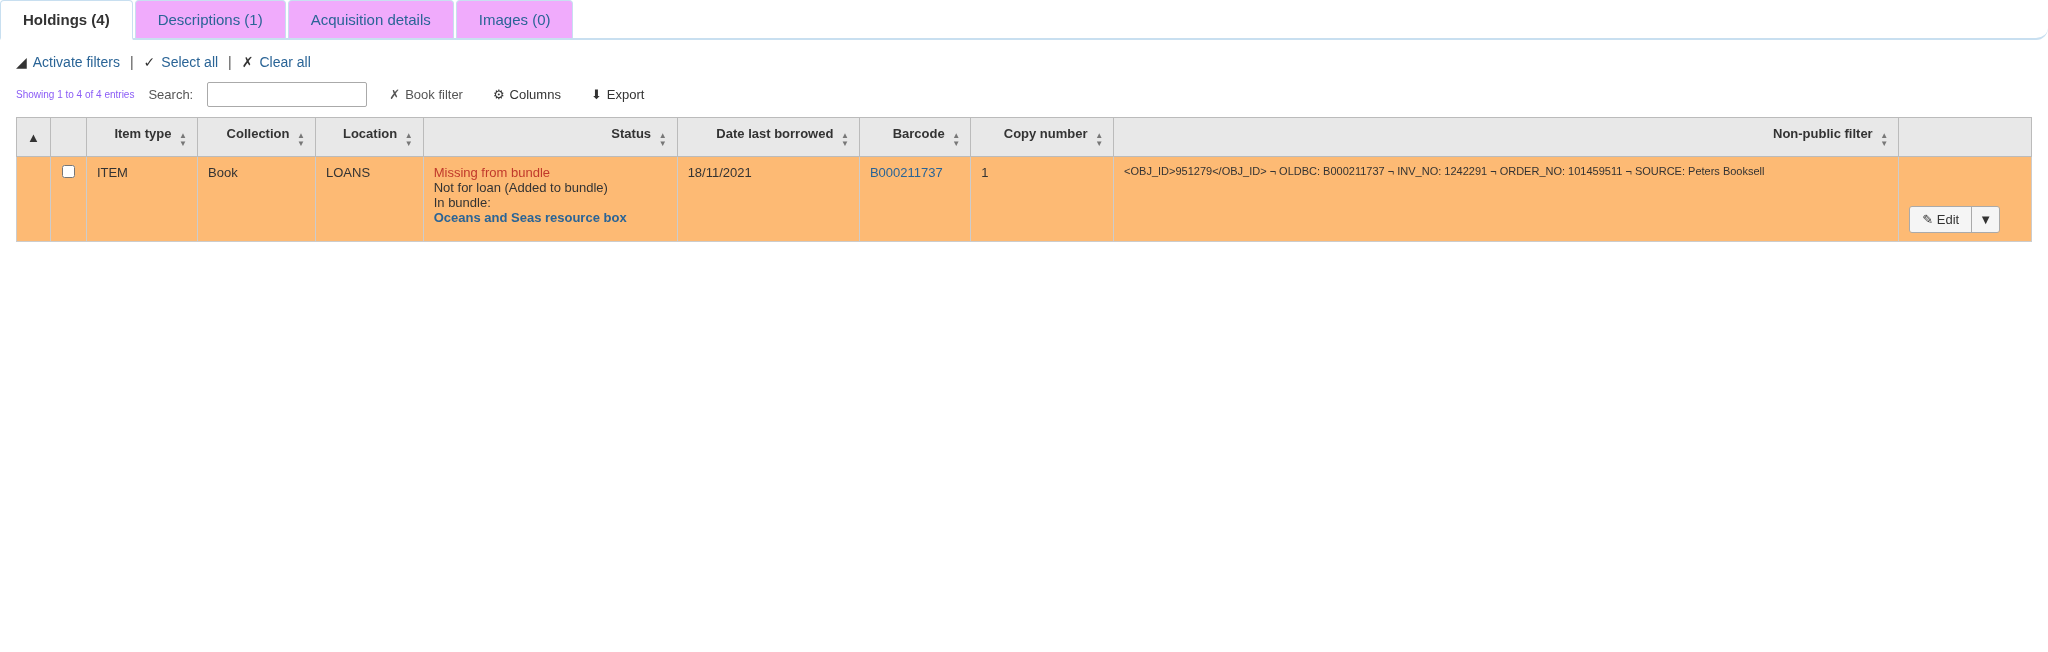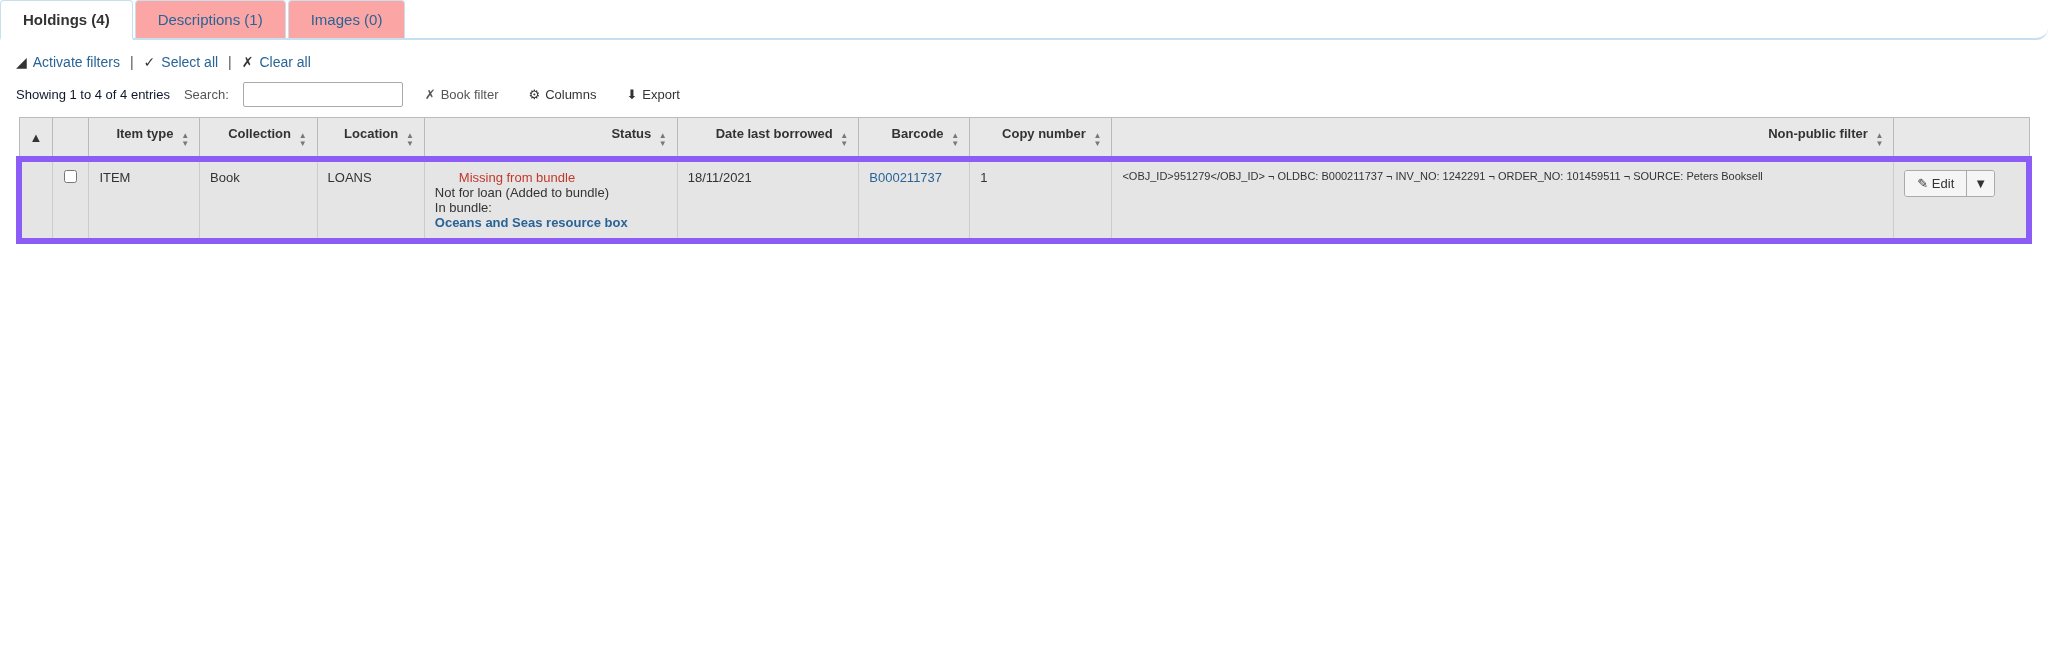--- a/index.html
+++ b/index.html
@@ -5,21 +5,21 @@
     * { box-sizing: border-box; margin: 0; padding: 0; }
     body { font-family: Arial, sans-serif; font-size: 14px; color: #333; background: #fff; }
 
     
     .tabs { display: flex; border-bottom: 2px solid #c8dff0; margin-bottom: 0; border-radius: 12px; }
     .tab {
       padding: 10px 22px;
       cursor: pointer;
       border: 1px solid #c8dff0;
       border-bottom: none;
-      background: #fca5a5;
+      background: #f0abfc;
       color: #2a6496;
       font-size: 15px;
       margin-right: 2px;
       border-radius: 4px 4px 0 0;
     }
     .tab.active {
       background: #fff;
       color: #333;
       font-weight: bold;
       border-bottom: 2px solid #fff;
@@ -42,21 +42,21 @@
     .toolbar .separator { color: #555; margin: 0 4px; }
 
     
     .search-row {
       padding: 4px 16px 10px 16px;
       display: flex;
       align-items: center;
       gap: 14px;
       flex-wrap: wrap;
     }
-    .showing-text { color: #0f172a; font-size: 13px; }
+    .showing-text { color: #8b5cf6; font-size: 10px; }
     .search-label { color: #555; font-size: 13px; }
     .search-input {
       border: 1px solid #aaa;
       padding: 4px 8px;
       font-size: 13px;
       width: 160px;
       border-radius: 2px;
     }
     .action-btn {
       display: inline-flex;
@@ -85,43 +85,44 @@
     thead th {
       border: 1px solid #bbb;
       padding: 8px 10px;
       text-align: right;
       font-weight: bold;
       color: #333;
       white-space: nowrap;
       vertical-align: middle;
     }
     tbody tr {
-      border: 6px solid #8b5cf6;
-      background: #e5e5e5;
+      border: 1px solid #8b5cf6;
+      background: #fdba74;
     }
     tbody td {
       border: 1px solid #ccc;
       padding: 8px 10px;
       vertical-align: top;
     }
-    td.status-cell .status-red { color: #c0392b; font-weight: normal; margin-left: 24px; }
+    td.status-cell .status-red { color: #c0392b; font-weight: normal; }
     td.status-cell .bundle-link { color: #2a6496; font-weight: bold; text-decoration: none; }
     td.barcode-cell a { color: #2a6496; text-decoration: none; }
     td.notes-cell { font-size: 11px; color: #333; }
 
     
     .col-check { width: 36px; text-align: center; }
     .col-sort { width: 28px; text-align: center; }
 
     
     .edit-btn-group {
       display: inline-flex;
       border: 1px solid #aaa;
       border-radius: 3px;
       overflow: hidden;
+      margin-top: 41px;
     }
     .edit-btn {
       background: #f5f5f5;
       border: none;
       padding: 5px 12px;
       font-size: 13px;
       cursor: pointer;
       color: #333;
       border-right: 1px solid #aaa;
     }
@@ -137,20 +138,21 @@
     .sort-arrows { display: inline-flex; flex-direction: column; margin-left: 4px; line-height: 1; }
     .sort-arrows span { font-size: 8px; color: #777; }
   </style>
 </head>
 <body>
 
 <div>
   <div class="tabs">
     <div class="tab active">Holdings (4)</div>
     <div class="tab">Descriptions (1)</div>
+    <div class="tab">Acquisition details</div>
     <div class="tab">Images (0)</div>
   </div>
 </div>
 
 <div class="toolbar">
   <span>◢</span>
   <a>Activate filters</a>
   <span class="separator">|</span>
   <span>✓</span>
   <a>Select all</a>

